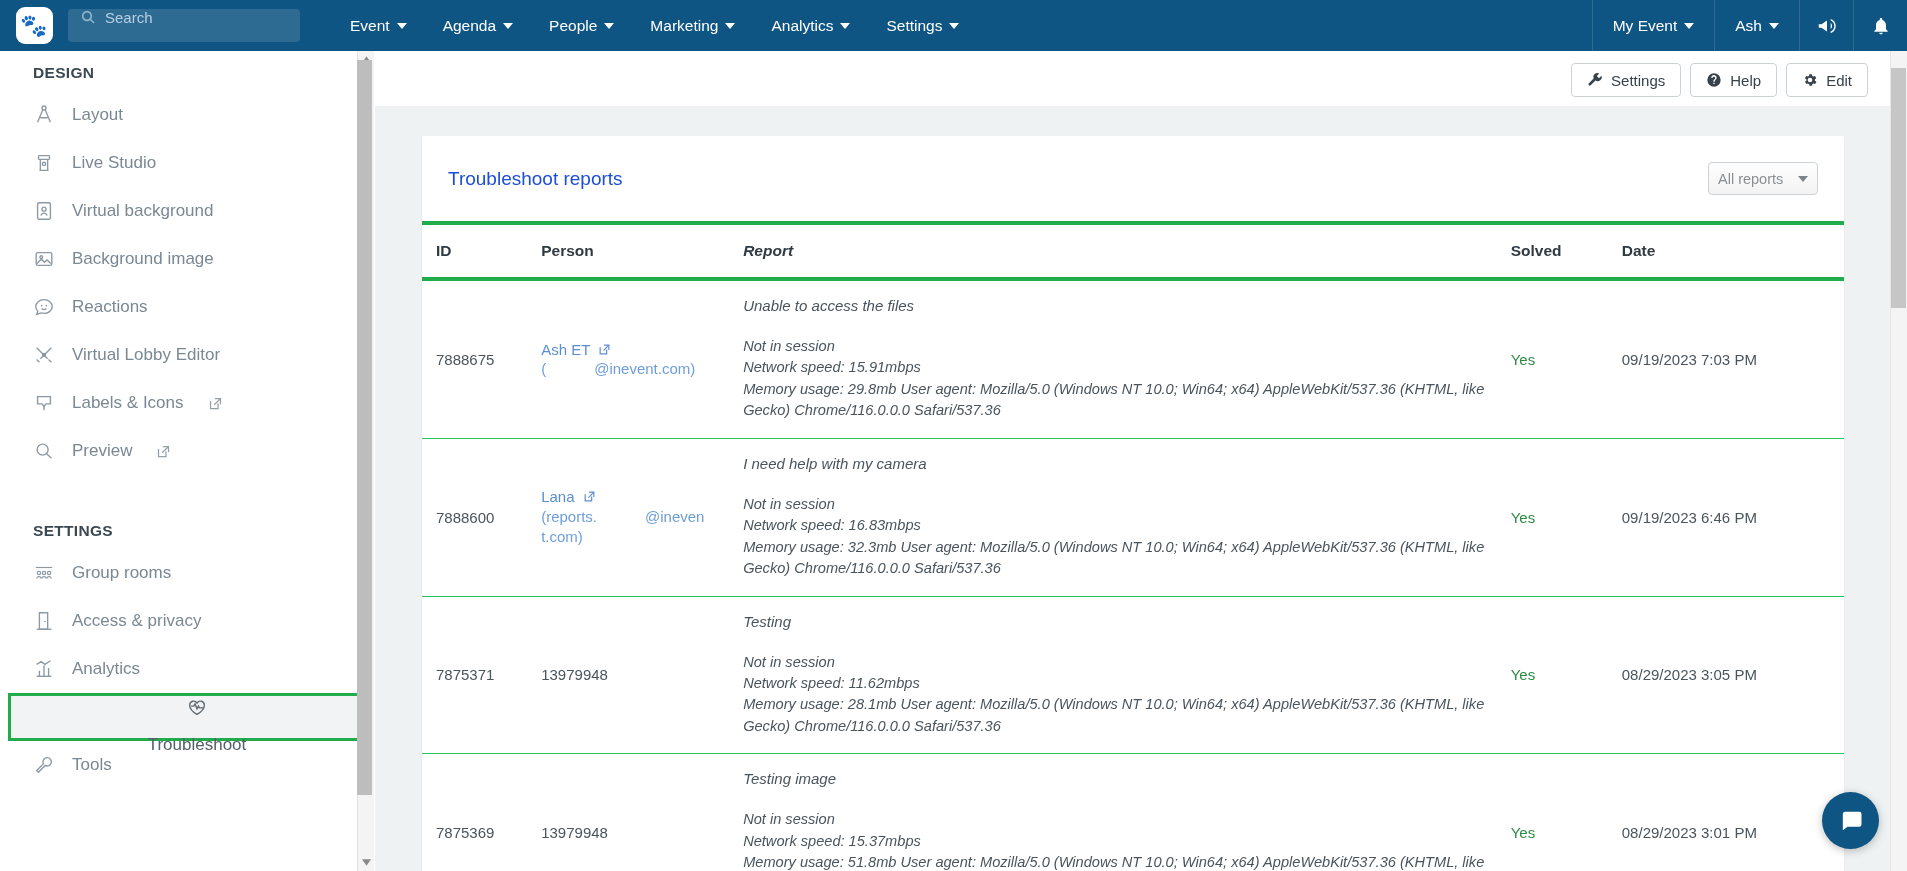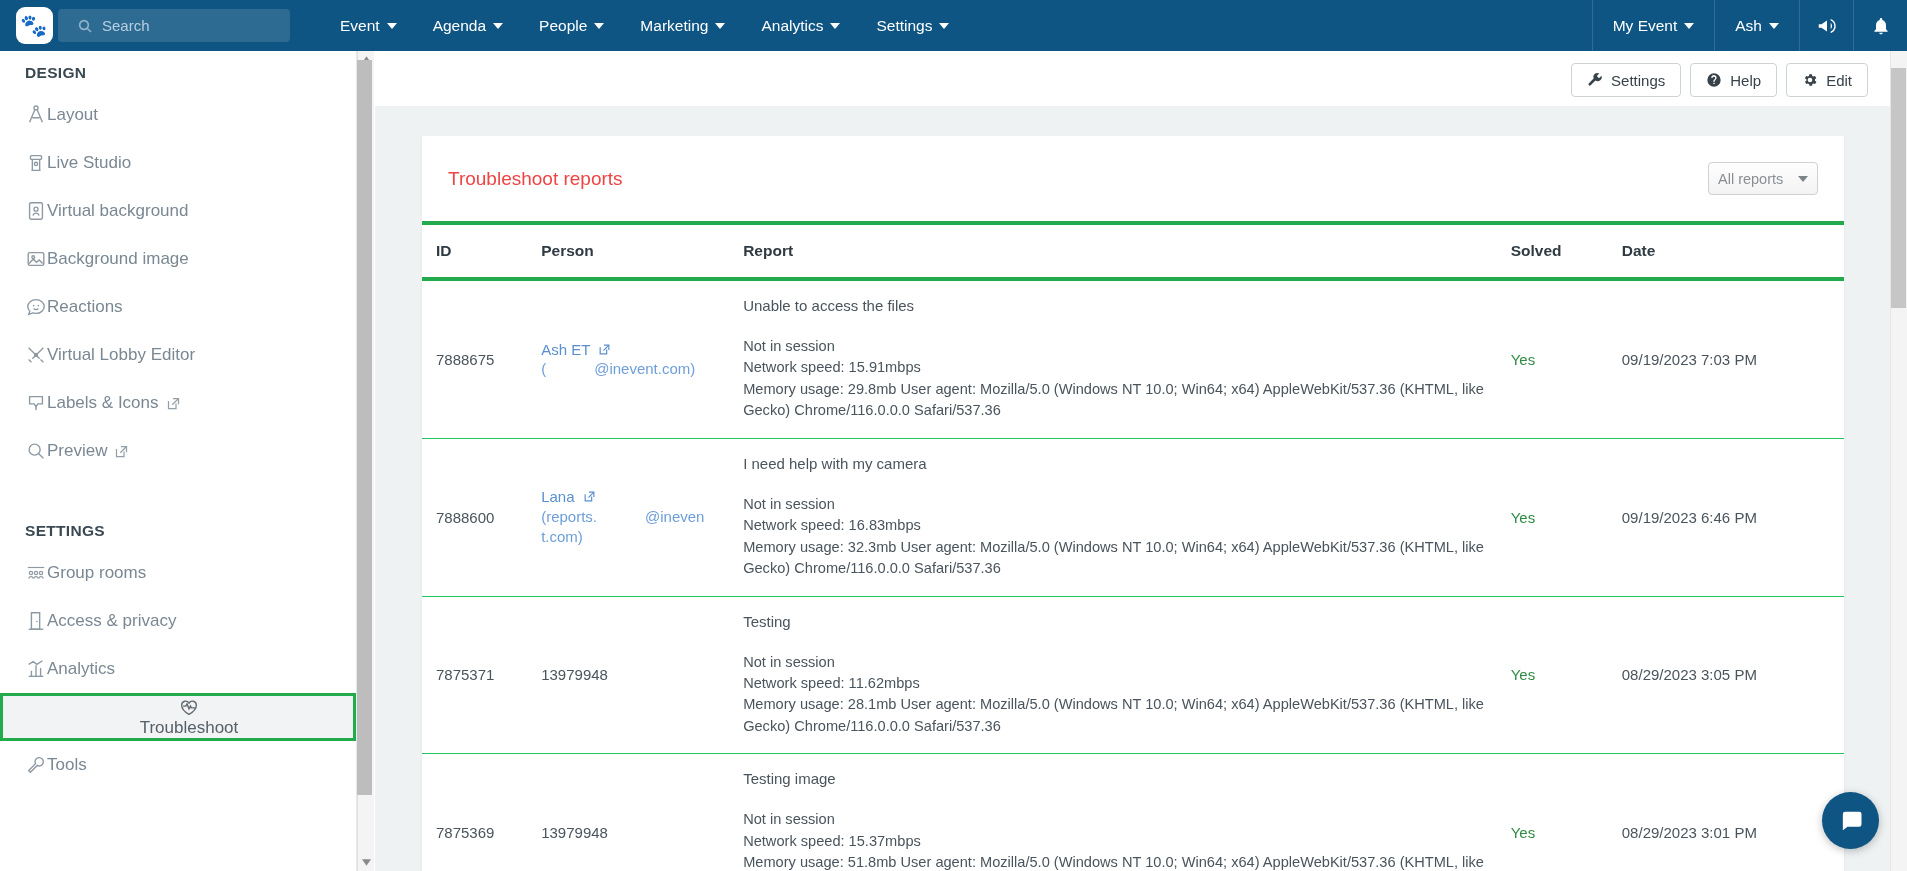--- a/index.html
+++ b/index.html
@@ -19,26 +19,26 @@
     z-index: 40;
   }
   .logo-box {
     width: 37px; height: 37px; margin-left: 16px;
     background: #ffffff; border-radius: 9px;
     display: flex; align-items: center; justify-content: center;
     overflow: hidden;
   }
   .logo-glyph { font-size: 22px; line-height: 1; }
   .search-wrap {
-    margin-left: 5px;
+    margin-left: 15px;
     width: 232px; height: 33px;
     background: rgba(255,255,255,0.13);
     border-radius: 4px;
-    display: flex; align-items: center;
-    padding: 0 19px;
+    display: flex; align-items: flex-start;
+    padding: 0 12px;
   }
   .search-ico { width: 16px; height: 16px; flex: 0 0 16px; opacity: .62; }
   .search-input {
     background: transparent; border: none; outline: none;
     color: #cfe0ec; font-size: 15px; margin-left: 9px;
     font-family: "Liberation Sans", sans-serif;
     width: 180px;
   }
   .search-input::placeholder { color: #b9cfe0; }
 
@@ -54,33 +54,33 @@
 
   .nav-right { margin-left: auto; display: flex; align-items: center; height: 51px; }
   .nav-right .navitem { border-left: 1px solid rgba(255,255,255,0.14); padding: 0 20px; }
   .icon-btn {
     width: 54px; height: 51px; display: flex; align-items: center; justify-content: center;
     border-left: 1px solid rgba(255,255,255,0.14); cursor: pointer;
   }
 
   
   .sidebar {
-    position: absolute; top: 51px; left: 0;
+    position: absolute; top: 51px; left: 8px;
     width: 357px; height: 820px;
     background: #ffffff;
     overflow: hidden;
     border-right: 1px solid #e4e9ec;
   }
   .side-section-title {
     font-size: 15.5px; font-weight: bold; color: #3a4852;
     letter-spacing: .3px; padding: 13px 0 9px 25px;
   }
   .side-item {
     display: flex; align-items: center;
-    height: 48px; padding-left: 25px; gap: 0;
+    height: 48px; padding-left: 25px; gap: 17px;
     color: #7a8893; font-size: 17px; cursor: pointer;
   }
   .side-item .ico { width: 22px; height: 22px; flex: 0 0 22px; opacity: .85; }
   .side-item.active {
     background: #f1f3f4;
     border: 3px solid #22ab4b;
     color: #566069;
     height: 48px;
     padding-left: 22px;
     flex-direction: column;
@@ -127,21 +127,21 @@
     position: absolute; top: 85px; left: 47px;
     width: 1422px; height: 760px;
     background: #fff;
     box-shadow: 0 1px 2px rgba(0,0,0,.07);
     overflow: hidden;
   }
   .card-head {
     height: 85px; display: flex; align-items: center;
     padding: 0 26px 0 26px;
   }
-  .card-title { font-size: 19px; color: #ef4444; }
+  .card-title { font-size: 19px; color: #1d4ed8; }
   .select-wrap { margin-left: auto; }
   .fselect {
     height: 33px; min-width: 110px;
     border: 1px solid #ccd2d6; border-radius: 4px;
     background: linear-gradient(#fefefe,#f3f3f3);
     display: flex; align-items: center; justify-content: space-between;
     padding: 0 9px; font-size: 14.5px; color: #8a8f94; cursor: pointer; gap: 2px;
   }
   .fselect .tri { width:0;height:0;border-left:5px solid transparent;border-right:5px solid transparent;border-top:6px solid #7d8489;}
 
@@ -158,21 +158,21 @@
   thead th:first-child { padding-left: 14px; }
   tbody td {
     font-size: 15px; color: #4a545c;
     border-bottom: 1px solid #22c55e;
     vertical-align: middle;
     padding: 16px 0;
   }
   tbody td:first-child { padding-left: 14px; }
   .c-id { width: 118px; }
   .c-person { width: 200px; }
-  .c-report { width: 760px; }
+  .c-report { width: 760px; font-style: italic; }
   .c-solved { width: 110px; }
   .c-date { width: 220px; }
 
   .person-link { color: #5b8fd0; font-size: 15px; text-decoration: none; }
   .person-email { color: #6e9ed9; font-size: 15px; }
   .person-box { display: block; line-height: 1.32; }
   .redacted {
     display:inline-block; width: 48px; height: 13px;
     background: #ffffff; vertical-align: -1px;
   }

